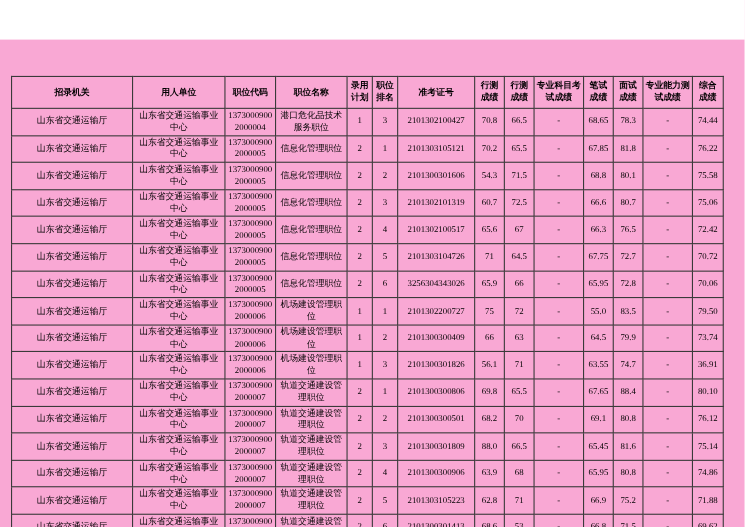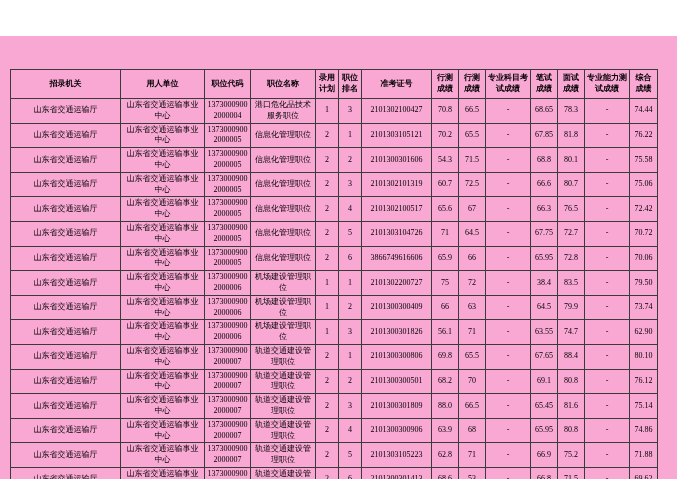--- a/index.html
+++ b/index.html
@@ -196,41 +196,41 @@
           <td>-</td>
           <td>70.72</td>
         </tr>
         <tr>
           <td>山东省交通运输厅</td>
           <td>山东省交通运输事业中心</td>
           <td class="code-cell">13730009002000005</td>
           <td>信息化管理职位</td>
           <td>2</td>
           <td>6</td>
-          <td>3866749616606</td>
+          <td>3256304343026</td>
           <td>65.9</td>
           <td>66</td>
           <td>-</td>
           <td>65.95</td>
           <td>72.8</td>
           <td>-</td>
           <td>70.06</td>
         </tr>
         <tr>
           <td>山东省交通运输厅</td>
           <td>山东省交通运输事业中心</td>
           <td class="code-cell">13730009002000006</td>
           <td>机场建设管理职位</td>
           <td>1</td>
           <td>1</td>
           <td>2101302200727</td>
           <td>75</td>
           <td>72</td>
           <td>-</td>
-          <td>38.4</td>
+          <td>55.0</td>
           <td>83.5</td>
           <td>-</td>
           <td>79.50</td>
         </tr>
         <tr>
           <td>山东省交通运输厅</td>
           <td>山东省交通运输事业中心</td>
           <td class="code-cell">13730009002000006</td>
           <td>机场建设管理职位</td>
           <td>1</td>
@@ -251,21 +251,21 @@
           <td>机场建设管理职位</td>
           <td>1</td>
           <td>3</td>
           <td>2101300301826</td>
           <td>56.1</td>
           <td>71</td>
           <td>-</td>
           <td>63.55</td>
           <td>74.7</td>
           <td>-</td>
-          <td>62.90</td>
+          <td>36.91</td>
         </tr>
         <tr>
           <td>山东省交通运输厅</td>
           <td>山东省交通运输事业中心</td>
           <td class="code-cell">13730009002000007</td>
           <td>轨道交通建设管理职位</td>
           <td>2</td>
           <td>1</td>
           <td>2101300300806</td>
           <td>69.8</td>

